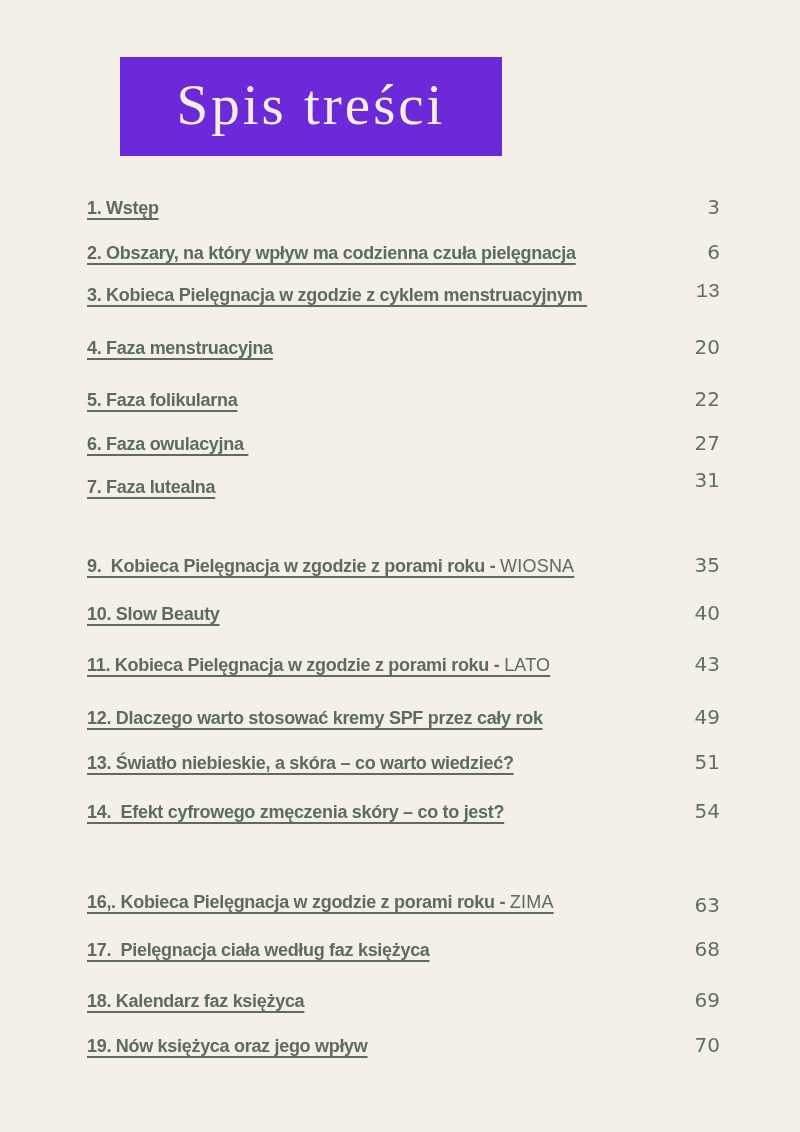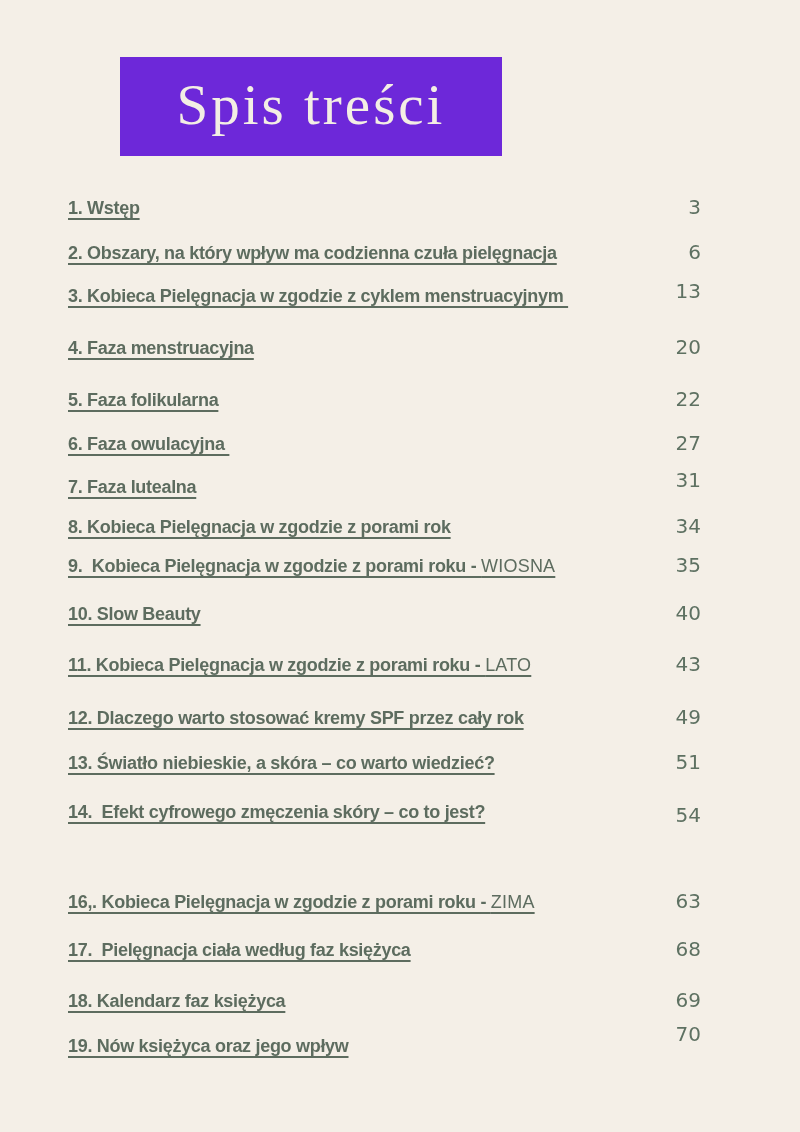--- a/index.html
+++ b/index.html
@@ -32,21 +32,21 @@
     font-size: 57px;
     letter-spacing: 3px;
     color: #F3EEE4;
     white-space: nowrap;
     line-height: 1;
     padding-bottom: 4px;
   }
   
   .toc {
     position: absolute;
-    left: 68px;
+    left: 87px;
     top: 0;
     width: 633px; 
     height: 1132px;
   }
   .row {
     position: absolute;
     left: 0;
     right: 0;
     display: flex;
     justify-content: space-between;
@@ -71,21 +71,21 @@
   }
   .page {
     font-family: "DejaVu Sans", sans-serif;
     font-weight: 400;
     font-size: 20px;
     color: #5E7162;
     margin-left: 16px;
     white-space: nowrap;
   }
   
-  .row:nth-child(3)  .page { transform: translateY(-4px); }
+  .row:nth-child(3)  .page { transform: translateY(-4px); font-family: Liberation Mono, monospace; }
   .row:nth-child(7)  .page { transform: translateY(-6px); text-align: right; }
   .row:nth-child(14) .page { transform: translateY(4px); }
   .row:nth-child(18) .page { transform: translateY(-11px); }
 </style>
 </head>
 <body>
 
 <div class="header-box">
   <div class="header-title">Spis treści</div>
 </div>
@@ -111,24 +111,20 @@
     <span class="label"><span>5. Faza folikularna</span><span class="season"></span></span>
     <span class="page">22</span>
   </div>
   <div class="row" style="top:432px">
     <span class="label"><span>6. Faza owulacyjna </span><span class="season"></span></span>
     <span class="page">27</span>
   </div>
   <div class="row" style="top:475px">
     <span class="label"><span>7. Faza lutealna</span><span class="season"></span></span>
     <span class="page">31</span>
-  </div>
-  <div class="row" style="top:515px">
-    <span class="label"><span>8. Kobieca Pielęgnacja w zgodzie z porami rok</span><span class="season"></span></span>
-    <span class="page">34</span>
   </div>
   <div class="row" style="top:554px">
     <span class="label"><span>9.  Kobieca Pielęgnacja w zgodzie z porami roku - </span><span class="season">WIOSNA</span></span>
     <span class="page">35</span>
   </div>
   <div class="row" style="top:602px">
     <span class="label"><span>10. Slow Beauty</span><span class="season"></span></span>
     <span class="page">40</span>
   </div>
   <div class="row" style="top:653px">

